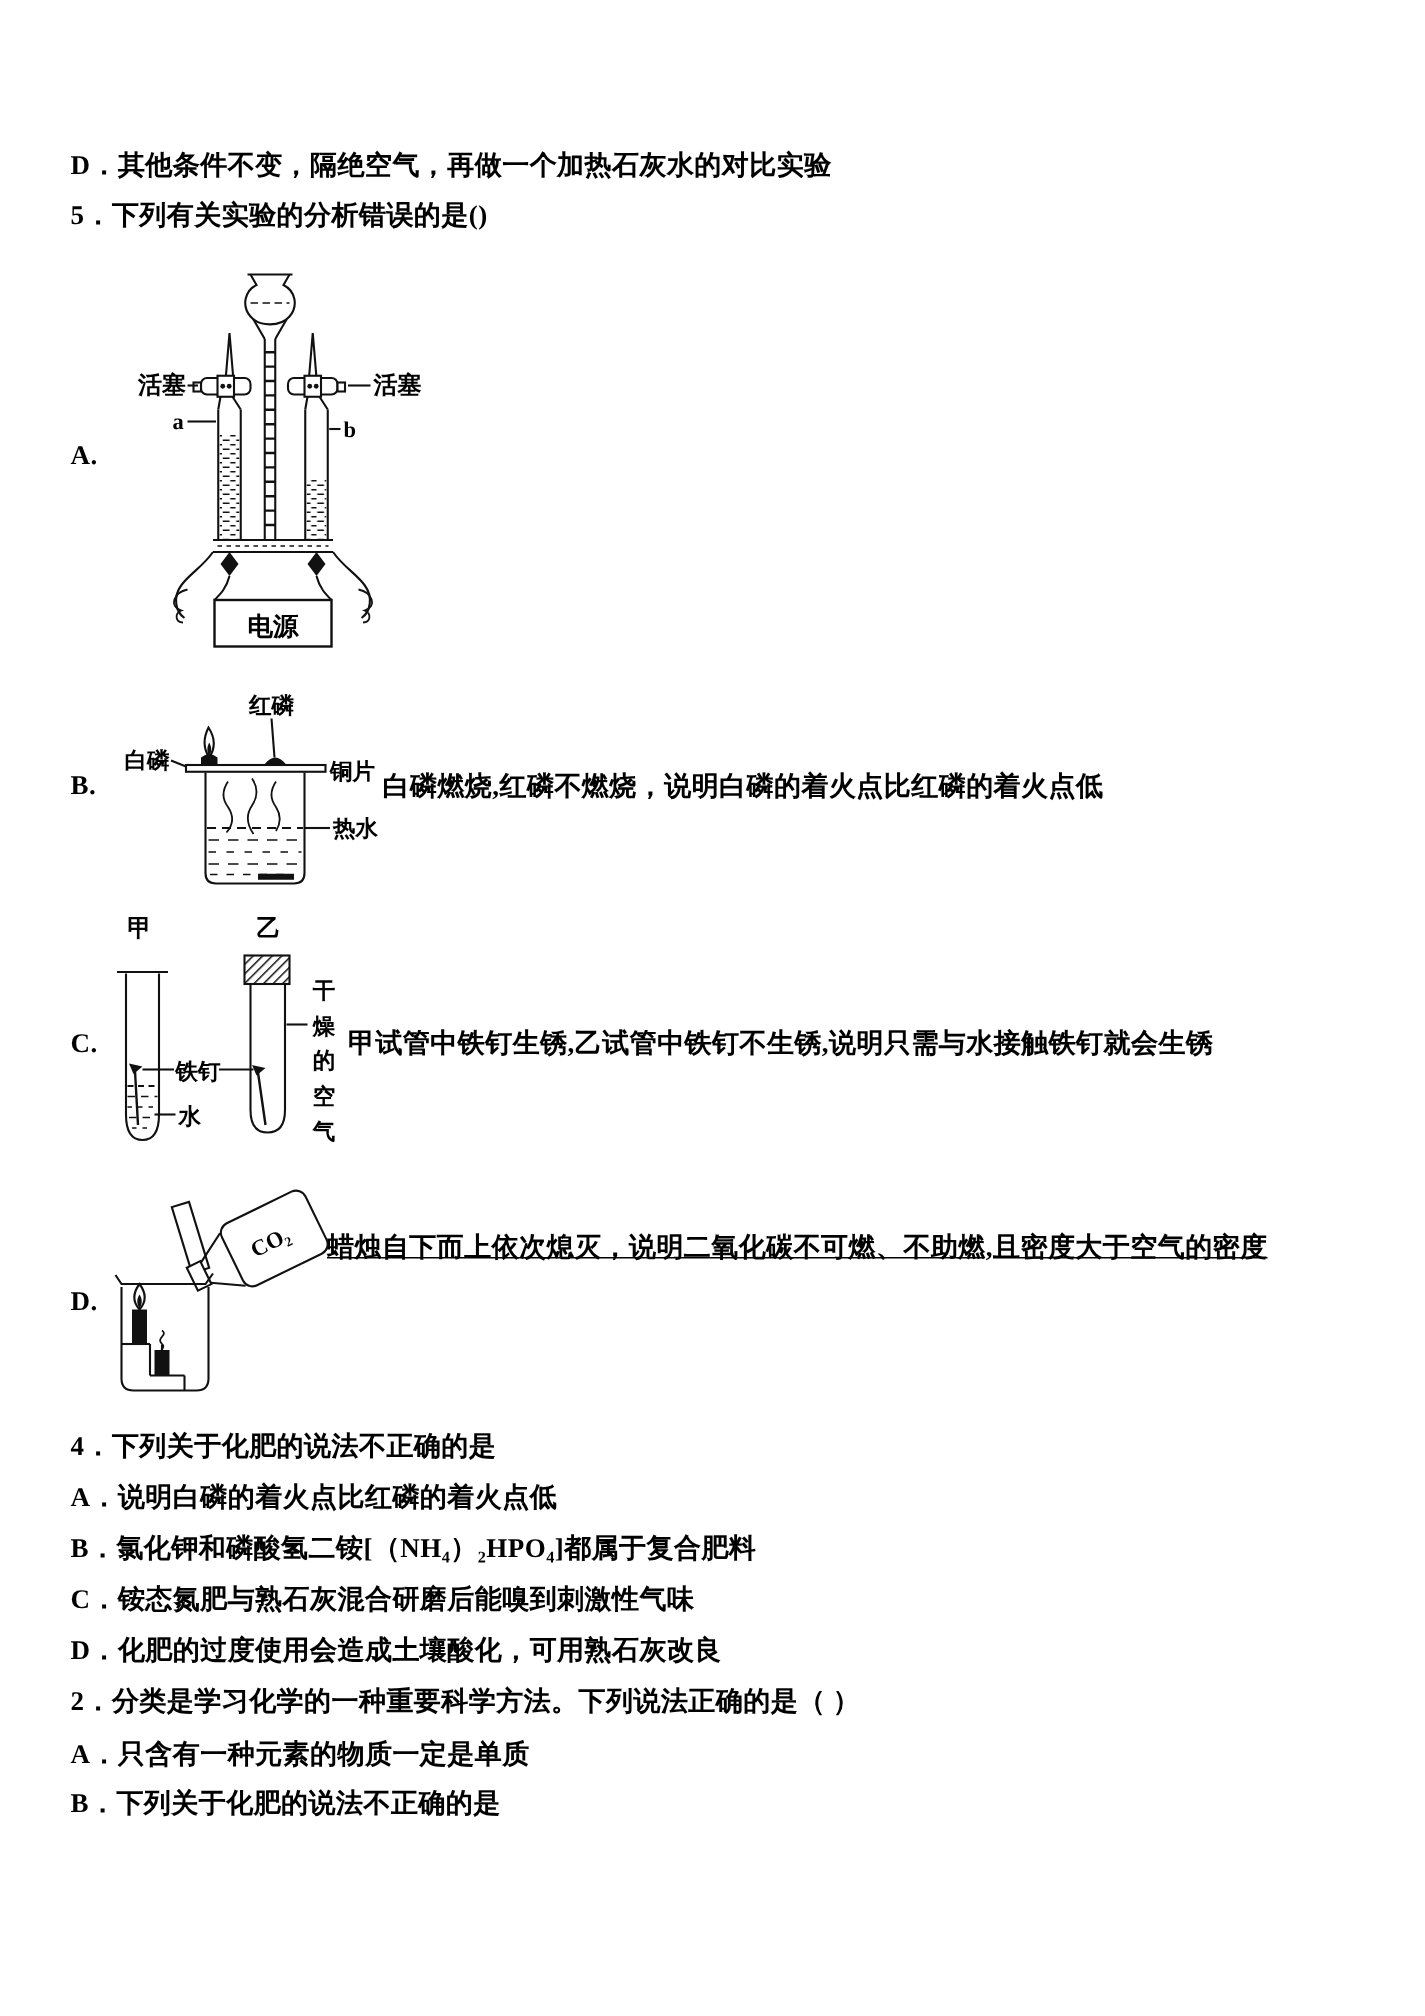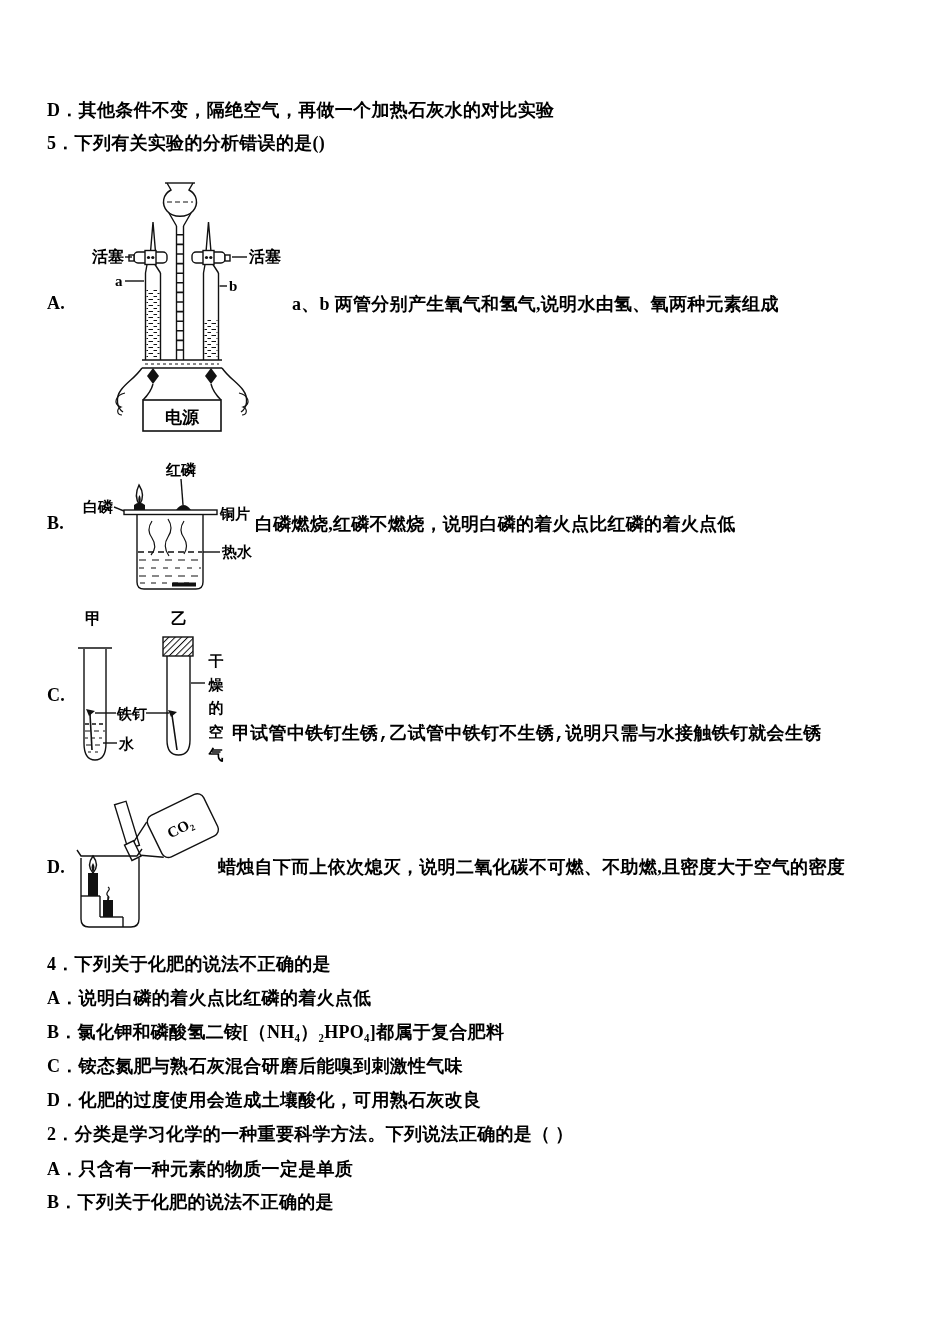--- a/index.html
+++ b/index.html
@@ -33,21 +33,20 @@
 
 <div class="page">
 
   <div class="tl" style="left:47px; top:100px;">
     <span class="lbl">D．</span><span>其他条件不变，隔绝空气，再做一个加热石灰水的对比实验</span>
   </div>
 
   <div class="tl" style="left:47px; top:133px;">5．下列有关实验的分析错误的是()</div>
 
   <div class="tl" style="left:47px; top:293px;">A.</div>
-  <div class="tl" style="left:292px; top:294px;">a、b 两管分别产生氧气和氢气,说明水由氢、氧两种元素组成</div>
 
   <div class="diag" style="left:85px; top:172px; width:230px; height:262px;">
     <svg width="230" height="262" viewBox="0 0 230 262">
       <defs>
         <pattern id="liqA" width="9" height="6" patternUnits="userSpaceOnUse">
           <line x1="0.5" y1="1.5" x2="5" y2="1.5" stroke="#111" stroke-width="1"></line>
           <line x1="5.5" y1="4.5" x2="9" y2="4.5" stroke="#111" stroke-width="1"></line>
         </pattern>
       </defs>
       <g stroke="#111" stroke-width="1.4" fill="none">
@@ -143,21 +142,21 @@
         <line x1="123" y1="97" x2="140" y2="97"></line>
       </g>
       <text x="86" y="20" font-size="15">红磷</text>
       <text x="3" y="57" font-size="15">白磷</text>
       <text x="140" y="64" font-size="15">铜片</text>
       <text x="142" y="102" font-size="15">热水</text>
     </svg>
   </div>
 
   <div class="tl" style="left:47px; top:685px;">C.</div>
-  <div class="tl" style="left:232px; top:724px;font-family:Liberation Mono, monospace;">甲试管中铁钉生锈,乙试管中铁钉不生锈,说明只需与水接触铁钉就会生锈</div>
+  <div class="tl" style="left:232px; top:685px;">甲试管中铁钉生锈,乙试管中铁钉不生锈,说明只需与水接触铁钉就会生锈</div>
 
   <div class="diag" style="left:75px; top:603px; width:165px; height:170px;">
     <svg width="165" height="170" viewBox="0 0 165 170">
       <defs>
         <pattern id="hatchC" width="4.5" height="4.5" patternUnits="userSpaceOnUse" patternTransform="rotate(45)">
           <rect width="4.5" height="4.5" fill="#fff"></rect>
           <line x1="0" y1="0" x2="0" y2="4.5" stroke="#111" stroke-width="2"></line>
         </pattern>
       </defs>
       <g stroke="#111" stroke-width="1.4" fill="none">
@@ -183,21 +182,21 @@
       </g>
       <text x="10" y="21" font-size="16">甲</text>
       <text x="96" y="21" font-size="16">乙</text>
       <text x="42" y="116" font-size="15">铁钉</text>
       <text x="44" y="146" font-size="15">水</text>
     </svg>
     <div class="vert-label" style="left:132px; top:46px;">干燥的空气</div>
   </div>
 
   <div class="tl" style="left:47px; top:857px;">D.</div>
-  <div class="tl" style="left:218px; top:857px;">蜡烛自下而上依次熄灭，说明二氧化碳不可燃、不助燃,且密度大于空气的密度</div>
+  <div class="tl" style="left:218px; top:821px;text-decoration:underline;">蜡烛自下而上依次熄灭，说明二氧化碳不可燃、不助燃,且密度大于空气的密度</div>
 
   <div class="diag" style="left:75px; top:792px; width:150px; height:142px;">
     <svg width="150" height="142" viewBox="0 0 150 142">
       <g stroke="#111" stroke-width="1.4" fill="none">
         <g transform="rotate(-17 52 33)">
           <rect x="46" y="10" width="12" height="46" fill="#fff"></rect>
         </g>
         <g transform="rotate(-26 62 56)">
           <rect x="52" y="48" width="10" height="17" fill="#fff"></rect>
           <path d="M62,49 L82,37 M62,64 L82,76"></path>

